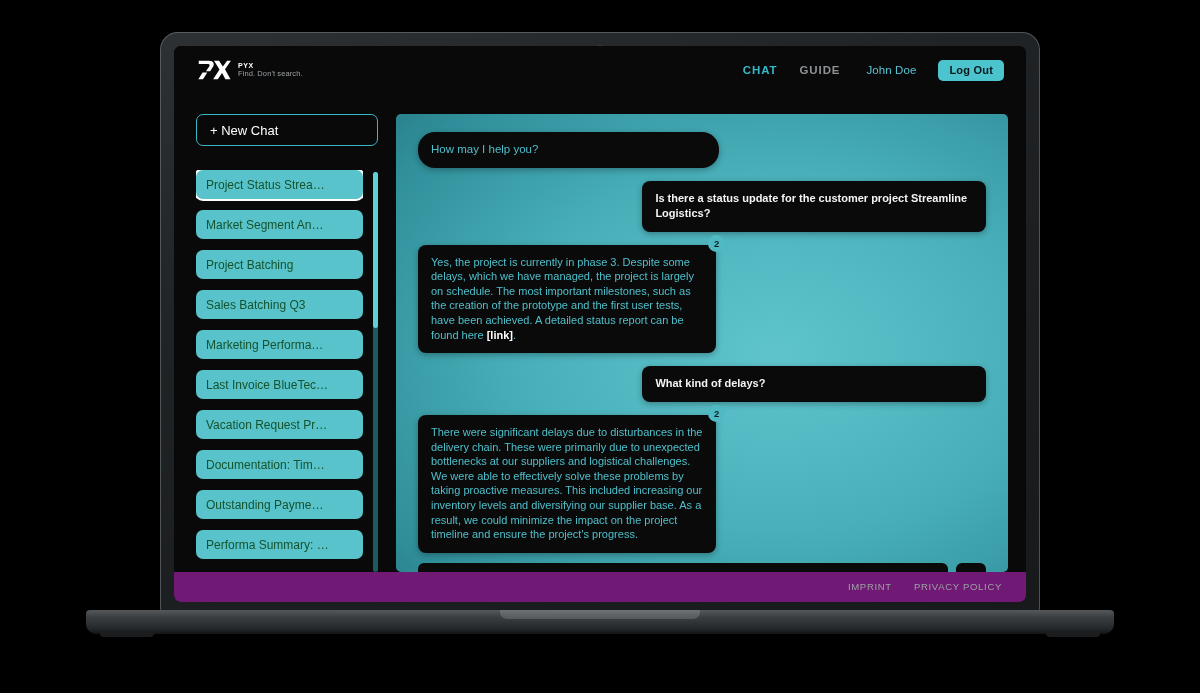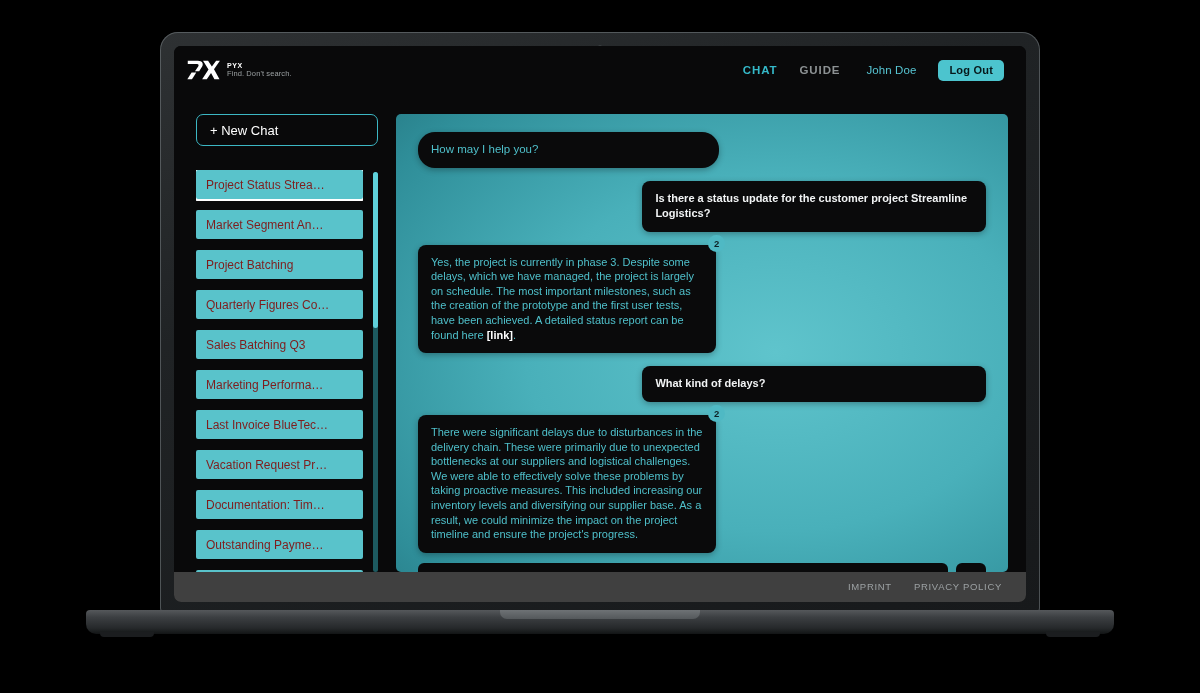--- a/index.html
+++ b/index.html
@@ -60,21 +60,21 @@
     background: #09090a;
     border-radius: 7px;
     overflow: hidden;
     display: flex; flex-direction: column;
   }
 
   
   #app-header {
     height: 48px; flex: 0 0 48px;
     display: flex; align-items: center;
-    padding: 0 22px 0 12px;
+    padding: 0 22px 0 23px;
     background: #09090a;
   }
   #brand { display: flex; align-items: center; gap: 7px; }
   #brand-logo-icon { width: 34px; height: 22px; display: block; }
   #brand-text { line-height: 1.15; }
   #brand-name {
     font-size: 7px; font-weight: 700; color: #ffffff;
     letter-spacing: .6px;
   }
   #brand-tagline { font-size: 7.5px; color: #9ba0a2; letter-spacing: .1px; }
@@ -113,23 +113,23 @@
     color: #ffffff; font-size: 13px; cursor: pointer;
     background: transparent; margin-bottom: 24px;
   }
   #chat-list-wrap { flex: 1; display: flex; min-height: 0; gap: 10px; }
   #chat-list {
     flex: 1; display: flex; flex-direction: column; gap: 11px;
     overflow: hidden;
   }
   .chat-list-item {
     flex: 0 0 29px; height: 29px;
-    background: #59c3cb; border-radius: 2px;
+    background: #59c3cb; border-radius: 7px;
     display: flex; align-items: center; padding: 0 10px;
-    color: #7f1d1d; font-size: 12px; cursor: pointer;
+    color: #14532d; font-size: 12px; cursor: pointer;
     white-space: nowrap; overflow: hidden;
   }
   .chat-list-item.selected {
     box-shadow: 0 0 0 2px #ffffff;
   }
   #chat-list-scrollbar {
     width: 5px; flex: 0 0 5px; border-radius: 3px;
     background: #1d5a60; position: relative; margin-top: 2px;
   }
   #chat-list-scroll-thumb {
@@ -187,21 +187,21 @@
   #send-button {
     width: 30px; height: 30px; background: #0a0a0b; border-radius: 6px;
     display: flex; align-items: center; justify-content: center; cursor: pointer;
   }
   #send-icon { width: 14px; height: 14px; display: block; }
 
   
   #app-footer {
     height: 30px; flex: 0 0 30px;
     display: flex; align-items: center; justify-content: flex-end;
-    gap: 22px; padding: 0 24px 2px 0; background: #404040;
+    gap: 22px; padding: 0 24px 2px 0; background: #701a75;
   }
   .footer-link {
     font-size: 9.5px; letter-spacing: .7px; color: #9ca1a3; cursor: pointer;
   }
 </style>
 </head>
 <body>
 
 <div id="laptop-mockup">
 
@@ -244,23 +244,20 @@
               <div class="chat-list-item selected">
                 <span>Project Status Strea…</span>
               </div>
               <div class="chat-list-item">
                 <span>Market Segment An…</span>
               </div>
               <div class="chat-list-item">
                 <span>Project Batching</span>
               </div>
               <div class="chat-list-item">
-                <span>Quarterly Figures Co…</span>
-              </div>
-              <div class="chat-list-item">
                 <span>Sales Batching Q3</span>
               </div>
               <div class="chat-list-item">
                 <span>Marketing Performa…</span>
               </div>
               <div class="chat-list-item">
                 <span>Last Invoice BlueTec…</span>
               </div>
               <div class="chat-list-item">
                 <span>Vacation Request Pr…</span>

